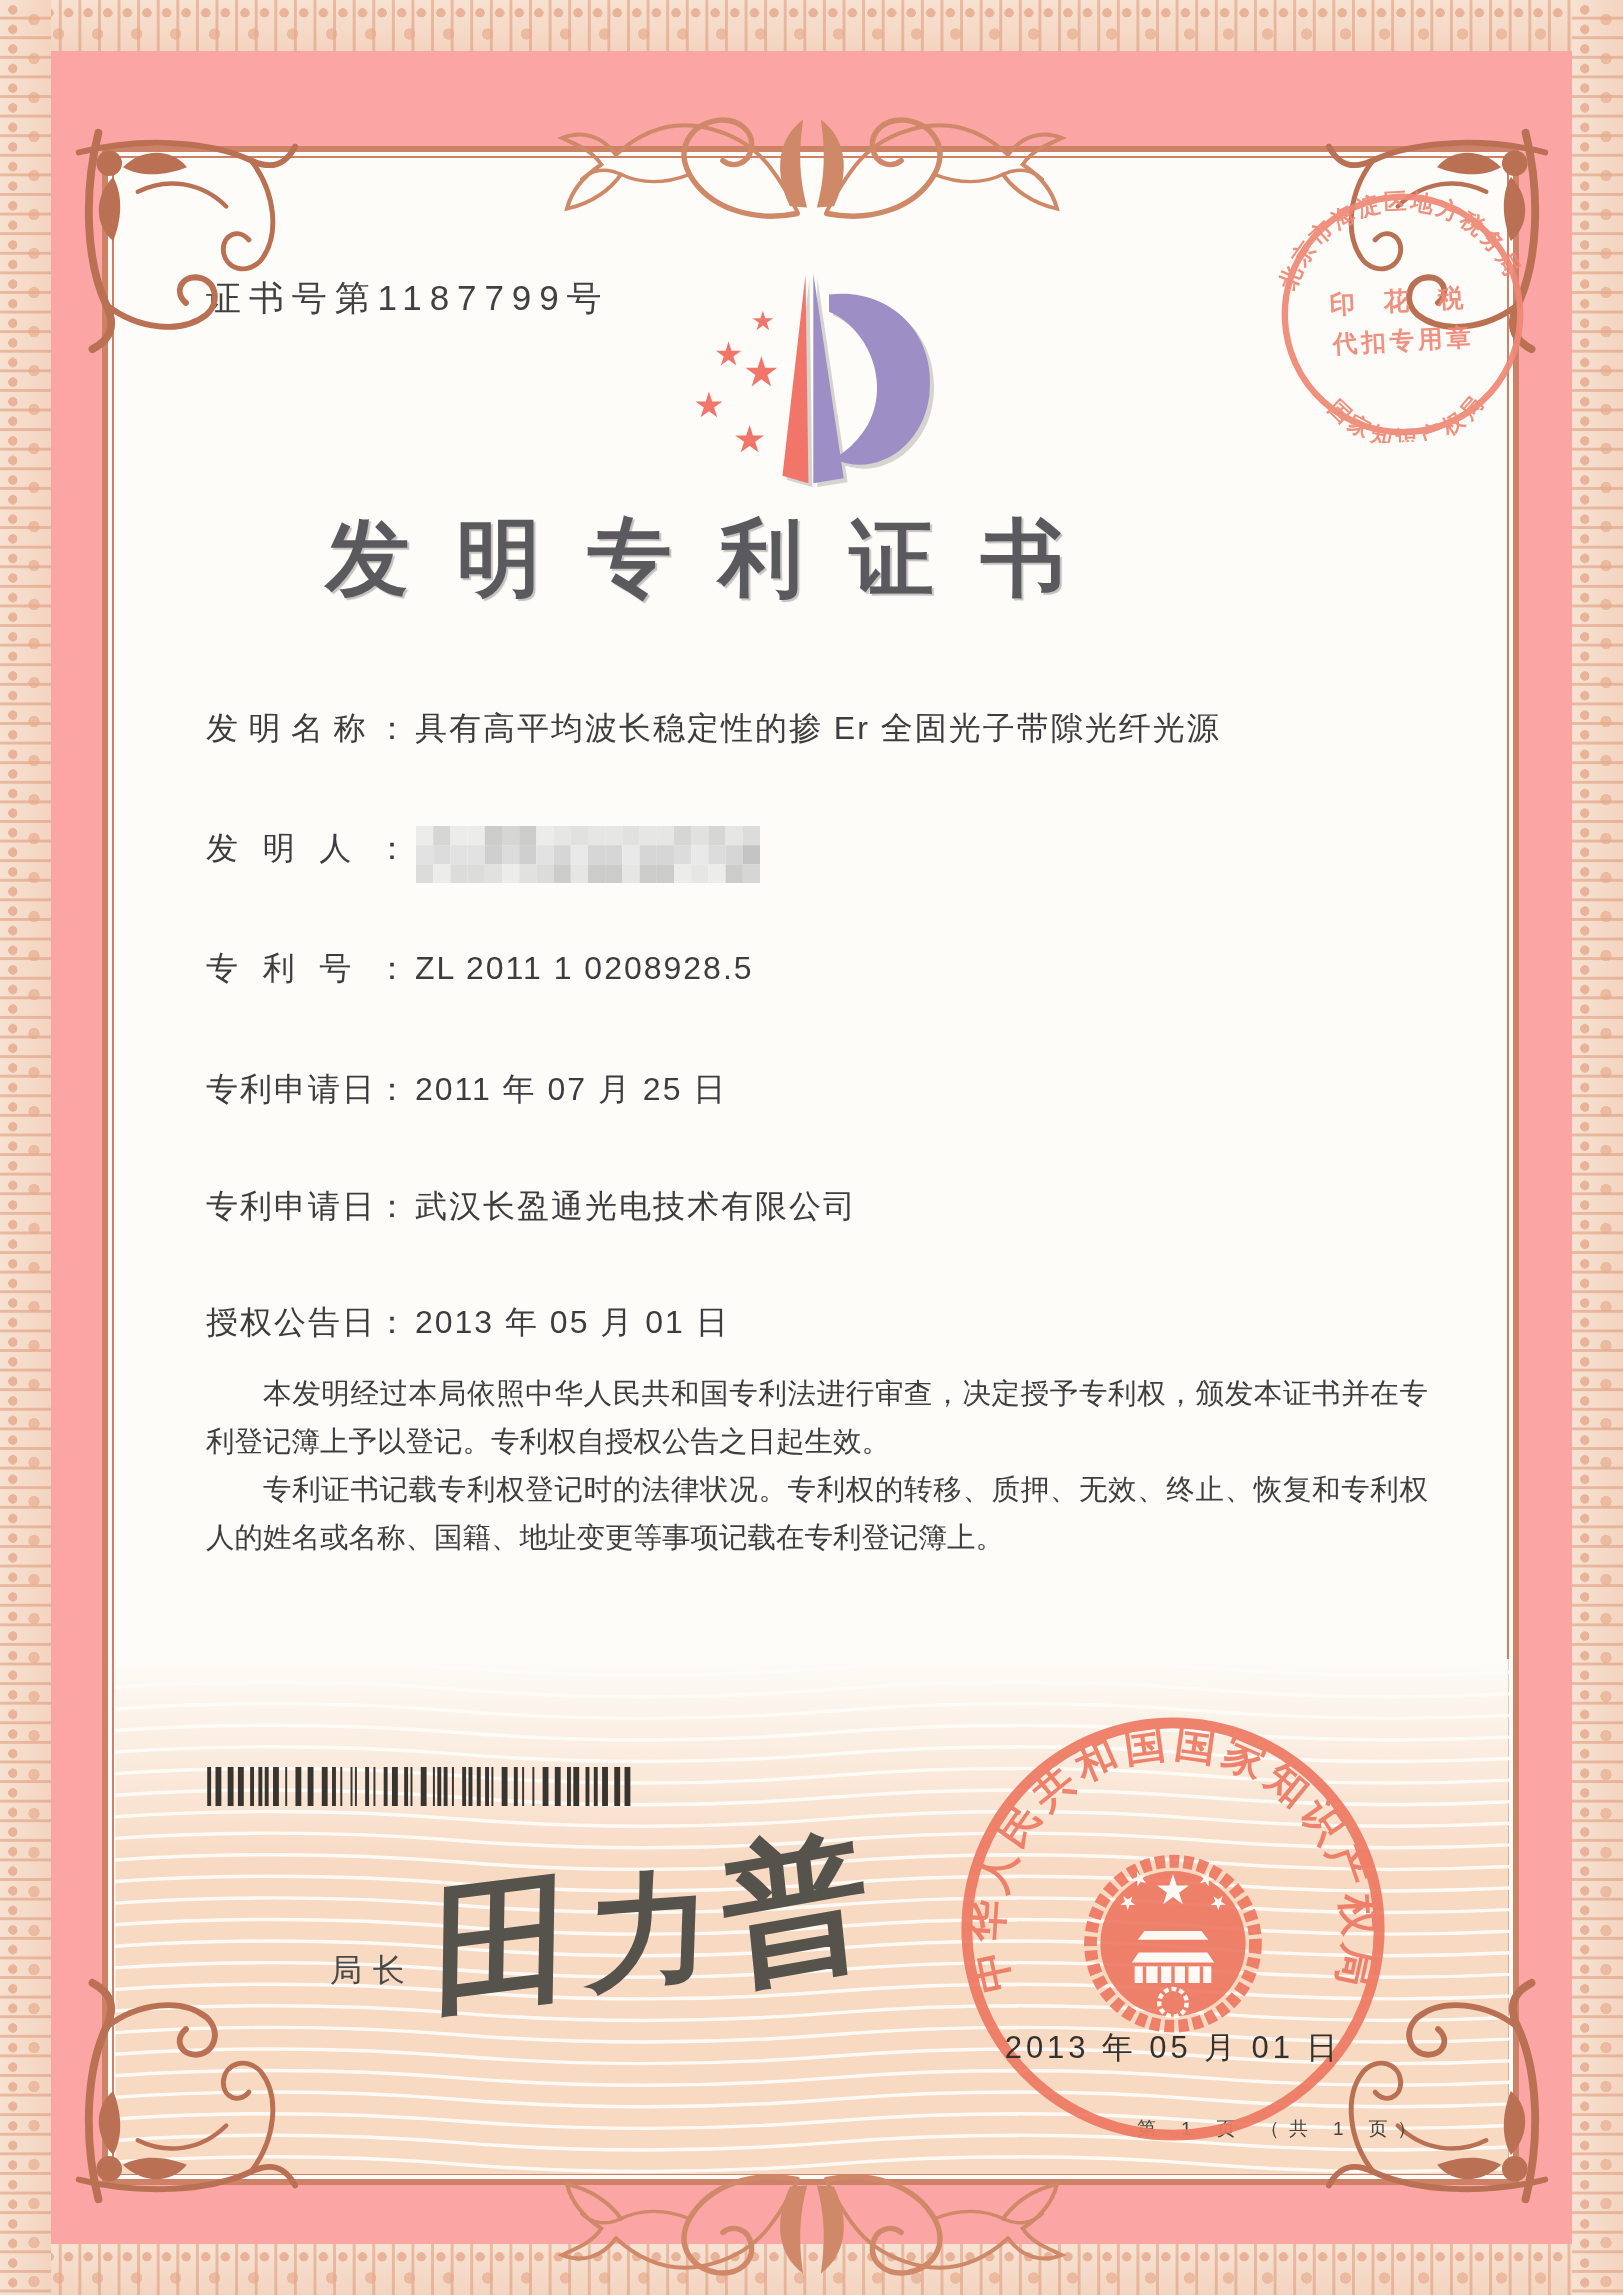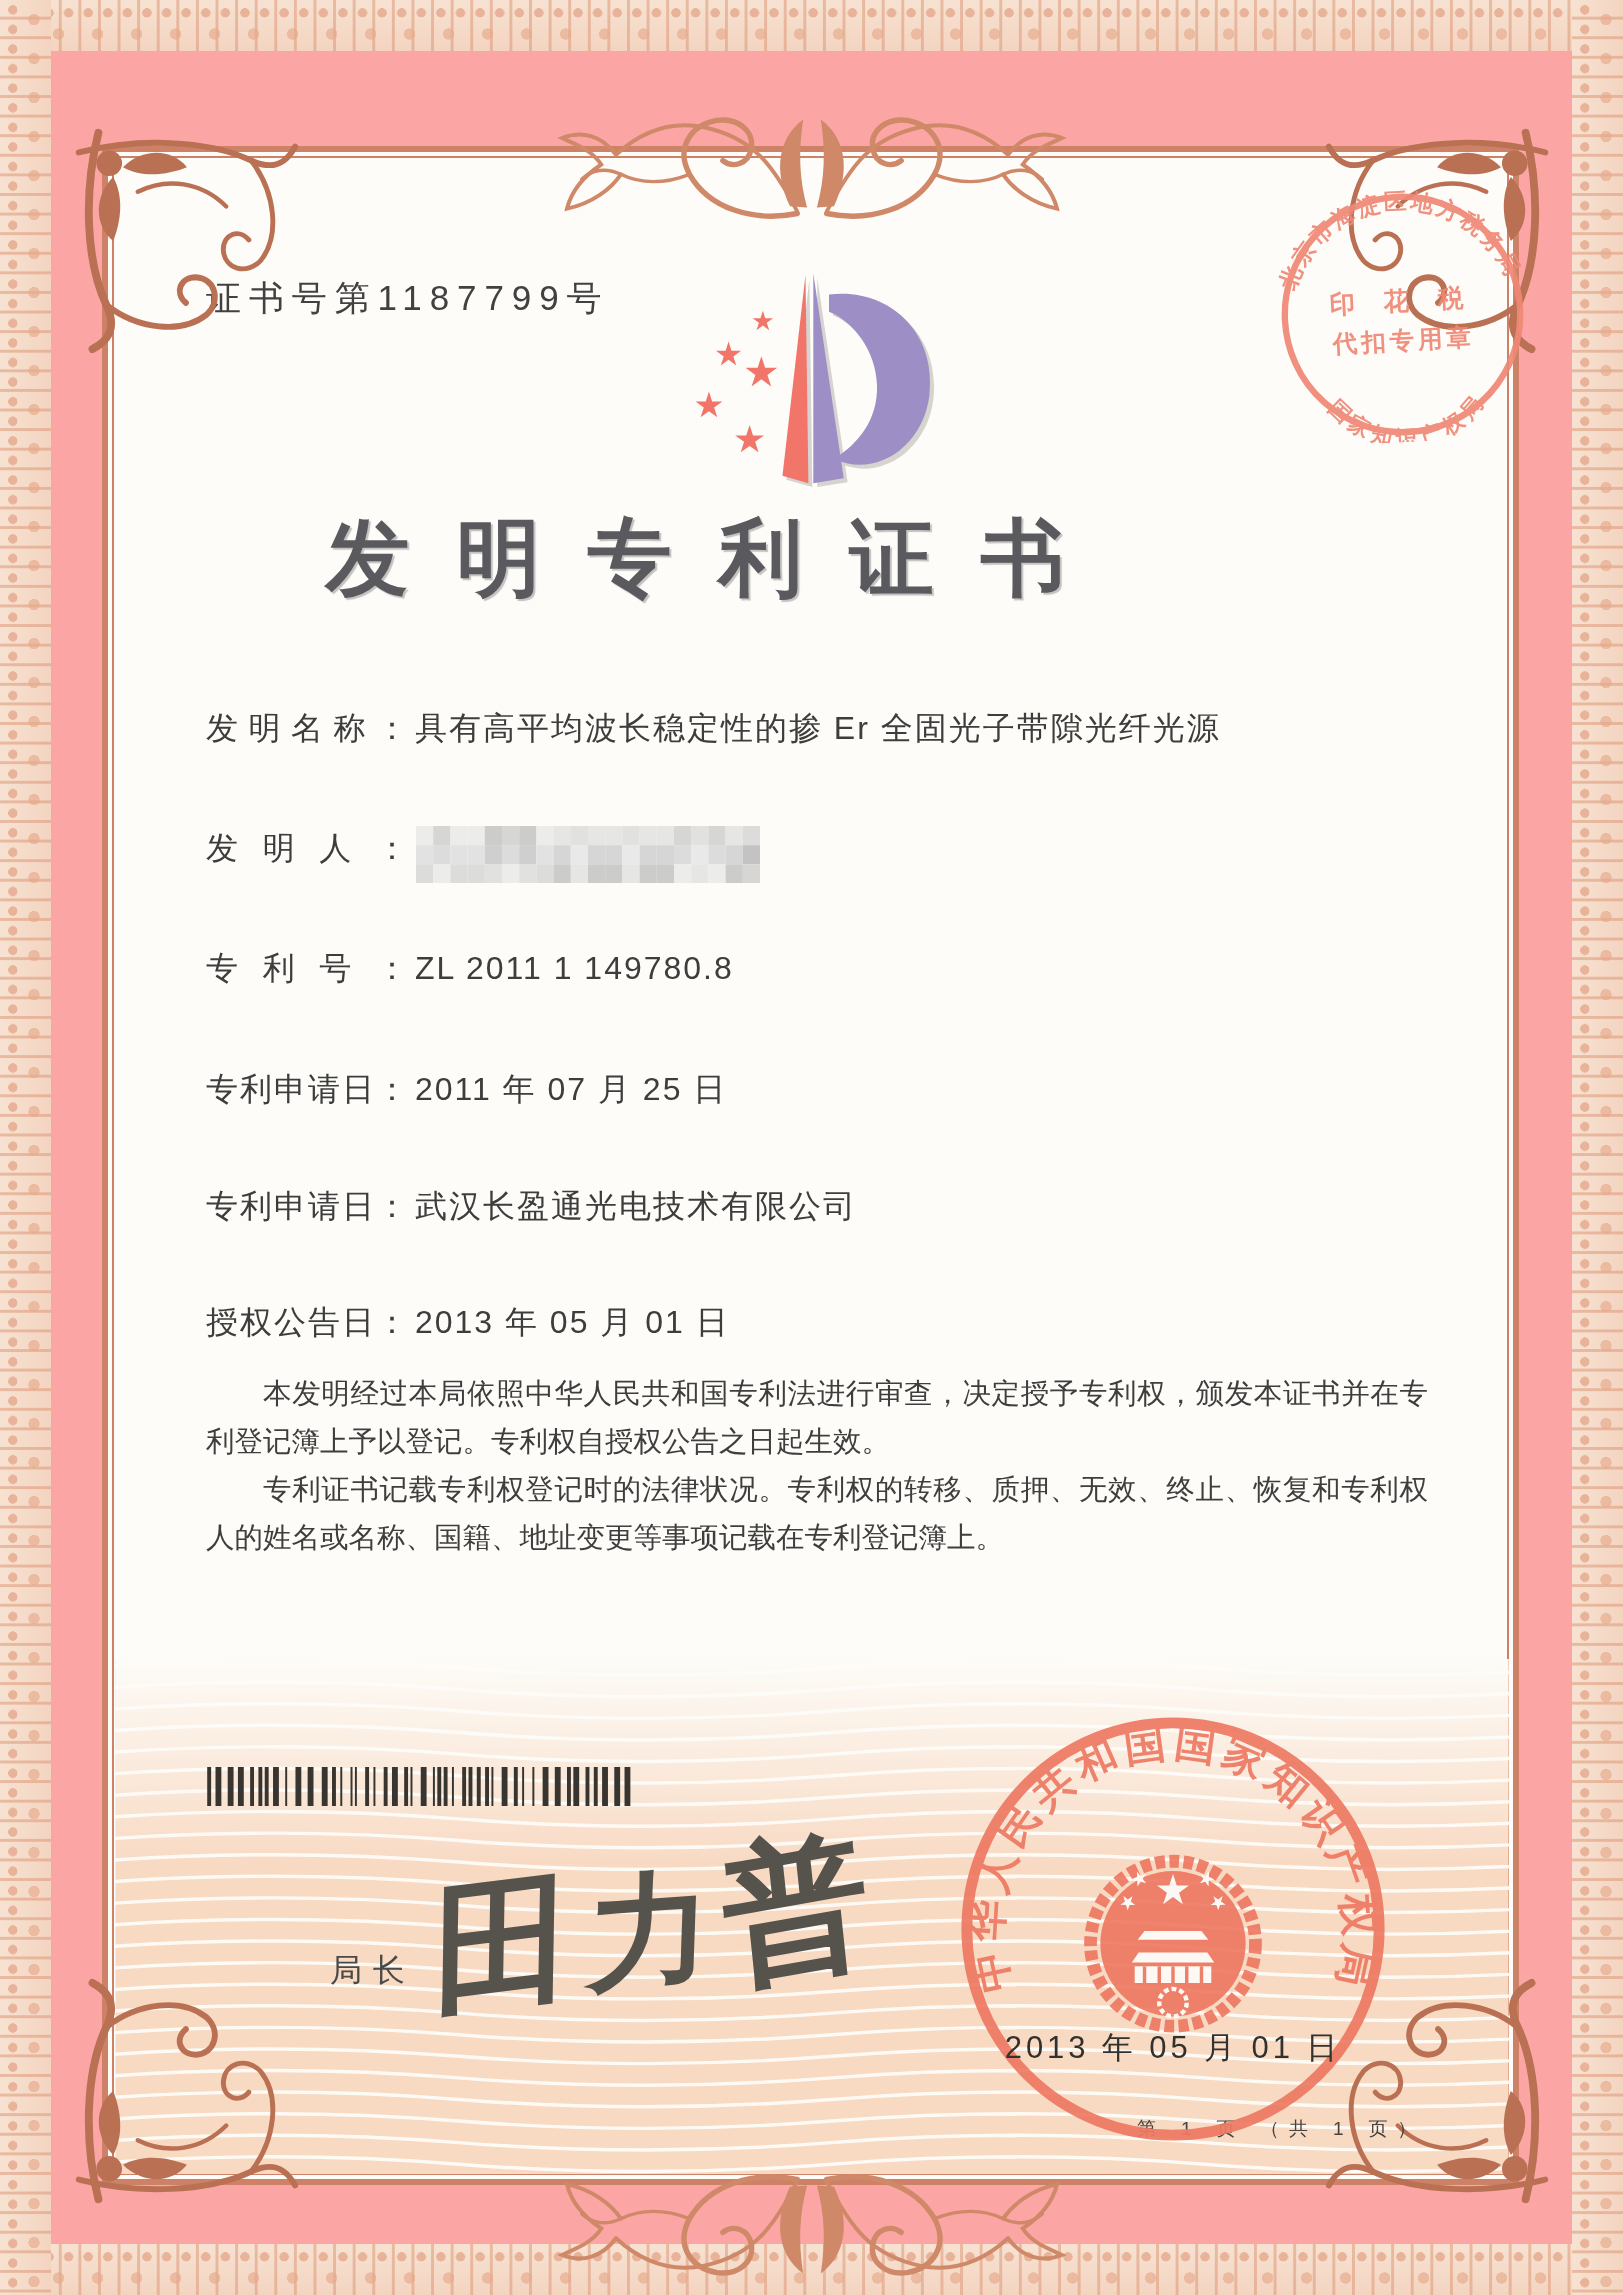--- a/index.html
+++ b/index.html
@@ -274,21 +274,21 @@
       <rect x="420" y="78" width="35" height="39" fill="#e2e2e2" opacity="0.85"></rect>
       <rect x="455" y="78" width="35" height="39" fill="#c3c3c3" opacity="0.85"></rect>
       <rect x="490" y="78" width="35" height="39" fill="#c3c3c3" opacity="0.85"></rect>
       <rect x="525" y="78" width="35" height="39" fill="#e9e9e9" opacity="0.85"></rect>
       <rect x="560" y="78" width="35" height="39" fill="#e2e2e2" opacity="0.85"></rect>
       <rect x="595" y="78" width="35" height="39" fill="#e9e9e9" opacity="0.85"></rect>
       <rect x="630" y="78" width="35" height="39" fill="#c3c3c3" opacity="0.85"></rect>
       <rect x="665" y="78" width="35" height="39" fill="#cfcfcf" opacity="0.85"></rect>
     </svg>
   <div class="row row-patno">
-    <span class="lbl">专利号：</span><span class="val">ZL 2011 1 149780.8</span>
+    <span class="lbl">专利号：</span><span class="val">ZL 2011 1 0208928.5</span>
   </div>
   <div class="row row-filing">
     <span class="lbl">专利申请日：</span><span class="val">2011 年 07 月 25 日</span>
   </div>
   <div class="row row-patentee">
     <span class="lbl">专利申请日：</span><span class="val">武汉长盈通光电技术有限公司</span>
   </div>
   <div class="row row-grant">
     <span class="lbl">授权公告日：</span><span class="val">2013 年 05 月 01 日</span>
   </div>

